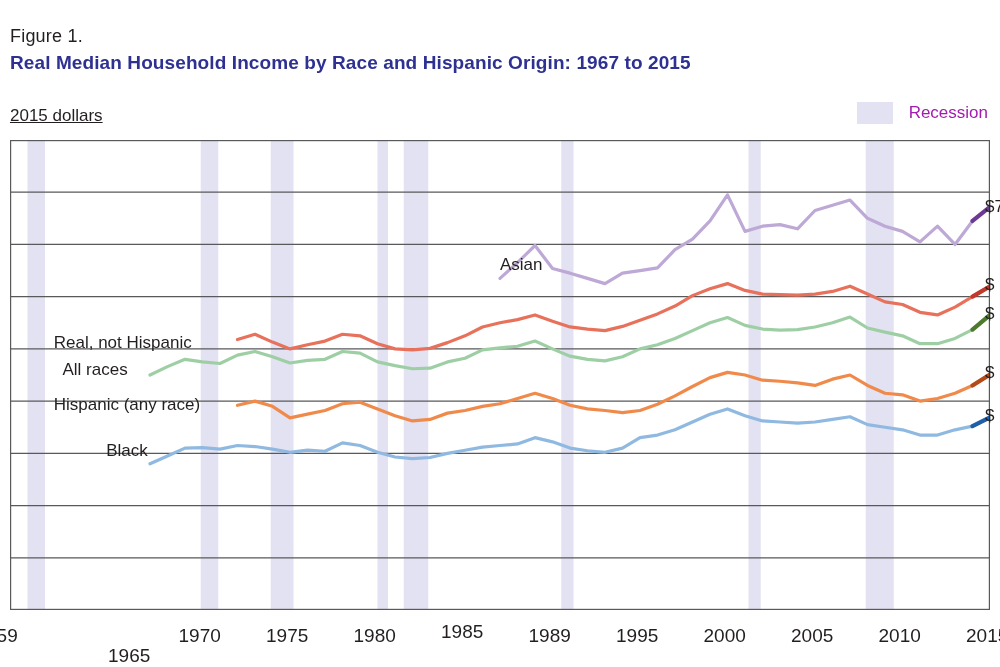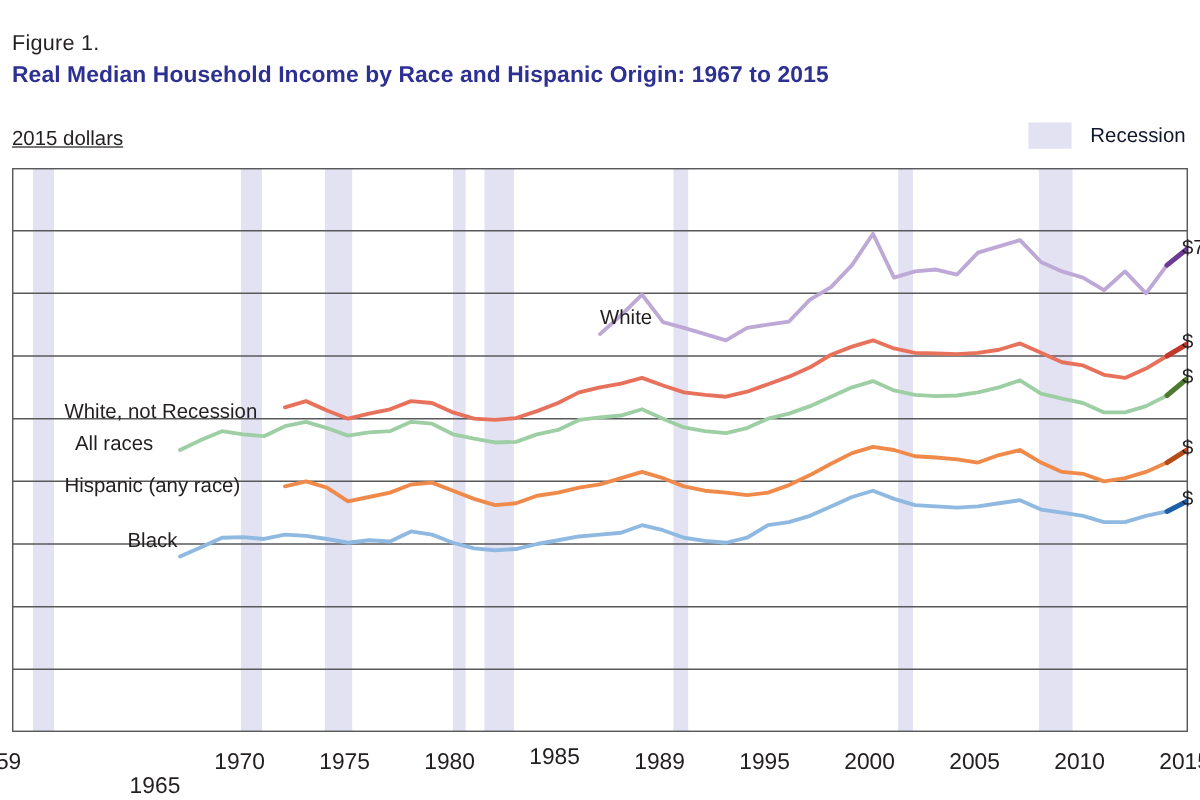--- a/index.html
+++ b/index.html
@@ -21,21 +21,21 @@
     font-size:19px;font-weight:bold;color:#2e3192;
     letter-spacing:.1px;
   }
   .units{
     position:absolute;left:10px;top:106px;
     font-size:17px;color:#231f20;text-decoration:underline;
   }
   .legend{
     position:absolute;right:12px;top:102px;
     display:flex;align-items:center;gap:16px;
-    font-size:17px;color:#0f172a;
+    font-size:17px;color:#a21caf;
   }
   .legend-swatch{
     width:36px;height:22px;background:#e3e2f3;display:inline-block;
   }
   .plot{
     position:absolute;left:10px;top:140px;
     width:980px;height:470px;
   }
   svg{display:block;}
   .tick-labels{
@@ -116,22 +116,22 @@
     <span style="left: 353.5px; top: 8px;">1980</span>
     <span style="left: 441px; top: 4px;">1985</span>
     <span style="left: 528.5px; top: 8px;">1989</span>
     <span style="left: 616px; top: 8px;">1995</span>
     <span style="left: 703.5px; top: 8px;">2000</span>
     <span style="left: 791px; top: 8px;">2005</span>
     <span style="left: 878.5px; top: 8px;">2010</span>
     <span style="left: 966px; top: 8px;">2015</span>
   </div>
 
-<div class="series-label" style="left: 500px; top: 255.333px;">White</div>
-<div class="series-label" style="left: 53.75px; top: 332.622px;">White, not Recession</div>
+<div class="series-label" style="left: 500px; top: 255.333px;">Asian</div>
+<div class="series-label" style="left: 53.75px; top: 332.622px;">Real, not Hispanic</div>
 <div class="series-label" style="left: 62.5px; top: 359.778px;">All races</div>
 <div class="series-label" style="left: 53.75px; top: 394.767px;">Hispanic (any race)</div>
 <div class="series-label" style="left: 106.25px; top: 440.722px;">Black</div>
 <div class="value-label" style="left: 985px; top: 196.889px;">$7</div>
 <div class="value-label" style="left: 985px; top: 275.222px;">$</div>
 <div class="value-label" style="left: 985px; top: 303.944px;">$</div>
 <div class="value-label" style="left: 985px; top: 363.478px;">$</div>
 <div class="value-label" style="left: 985px; top: 406.3px;">$</div>
 
 </body></html>

